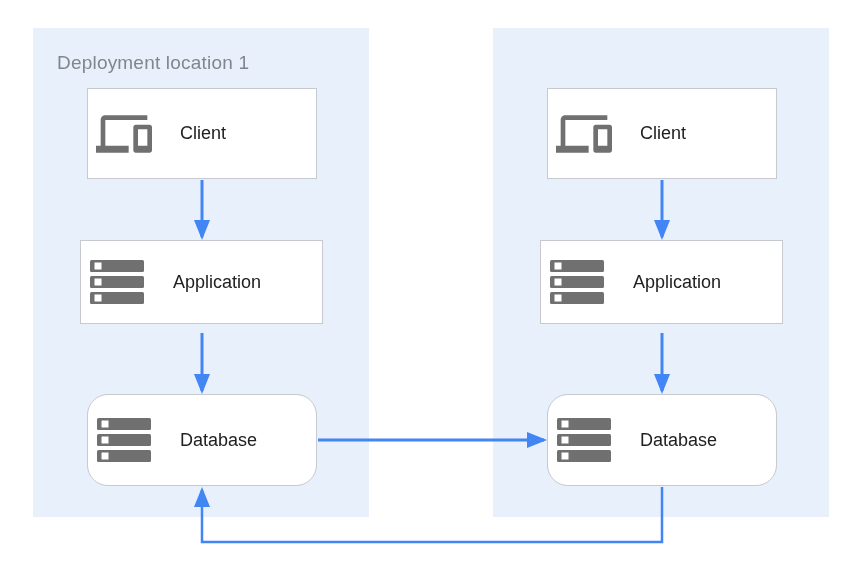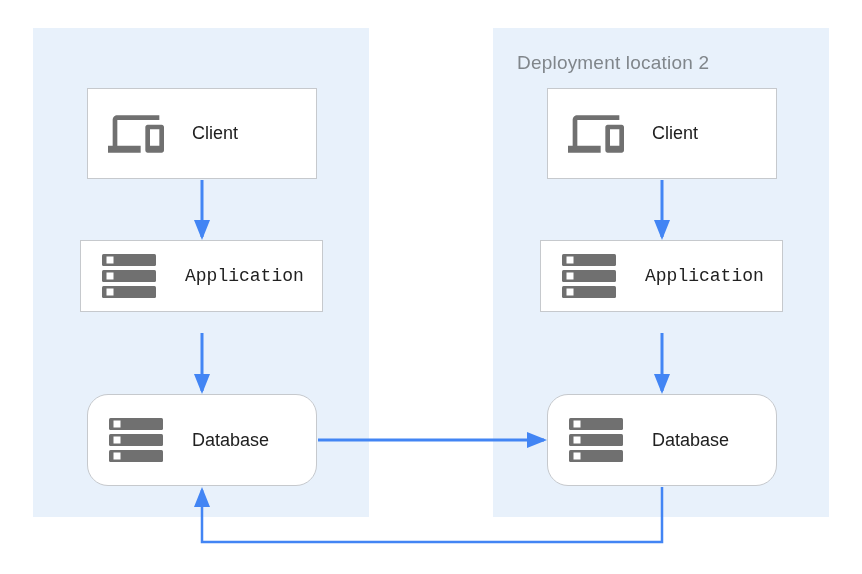--- a/index.html
+++ b/index.html
@@ -40,24 +40,24 @@
     color: var(--title-text);
     white-space: nowrap;
     letter-spacing: 0.2px;
   }
   .node {
     position: absolute;
     background: var(--box-bg);
     border: 1px solid var(--box-border);
     display: flex;
     align-items: center;
-    padding-left: 20px;
+    padding-left: 8px;
   }
   .node-client   { left: 54px; top: 60px;  width: 230px; height: 91px; }
-  .node-app      { left: 47px; top: 212px; width: 243px; height: 72px; font-family: Liberation Mono, monospace; }
+  .node-app      { left: 47px; top: 212px; width: 243px; height: 84px; }
   .node-database { left: 54px; top: 366px; width: 230px; height: 92px; border-radius: 21px; }
   .icon {
     width: 56px; height: 46px;
     display: flex;
     align-items: center;
     justify-content: center;
     flex: 0 0 auto;
     margin-right: 28px;
   }
   .icon svg { display: block; }
@@ -79,20 +79,21 @@
   .edge-thick { stroke-width: 3; }
   .edge-loop  { stroke-width: 2.5; }
   .arrowhead { fill: var(--arrow); }
 </style>
 </head>
 <body>
 
 <div class="canvas">
 
   <section class="panel panel-1">
+    <h2 class="panel-title">Deployment location 1</h2>
 
     <div class="node node-client">
       <span class="icon">
         <svg width="56" height="46" viewBox="0 3.5 24 17" preserveAspectRatio="xMidYMid meet">
           <path class="icon-fill" d="M4 6h18V4H4c-1.1 0-2 .9-2 2v11H0v3h14v-3H4V6zm19 2h-6c-.55 0-1 .45-1 1v10c0 .55.45 1 1 1h6c.55 0 1-.45 1-1V9c0-.55-.45-1-1-1zm-1 9h-4v-7h4v7z"></path>
         </svg>
       </span>
       <span class="node-label">Client</span>
     </div>
 
@@ -119,21 +120,20 @@
           <rect x="4.5" y="18.5" width="7" height="7" fill="#ffffff"></rect>
           <rect class="icon-fill" x="0" y="32" width="54" height="12" rx="1.5"></rect>
           <rect x="4.5" y="34.5" width="7" height="7" fill="#ffffff"></rect>
         </svg>
       </span>
       <span class="node-label">Database</span>
     </div>
   </section>
 
   <section class="panel panel-2">
-    <h2 class="panel-title">Deployment location 2</h2>
 
     <div class="node node-client">
       <span class="icon">
         <svg width="56" height="46" viewBox="0 3.5 24 17" preserveAspectRatio="xMidYMid meet">
           <path class="icon-fill" d="M4 6h18V4H4c-1.1 0-2 .9-2 2v11H0v3h14v-3H4V6zm19 2h-6c-.55 0-1 .45-1 1v10c0 .55.45 1 1 1h6c.55 0 1-.45 1-1V9c0-.55-.45-1-1-1zm-1 9h-4v-7h4v7z"></path>
         </svg>
       </span>
       <span class="node-label">Client</span>
     </div>
 

